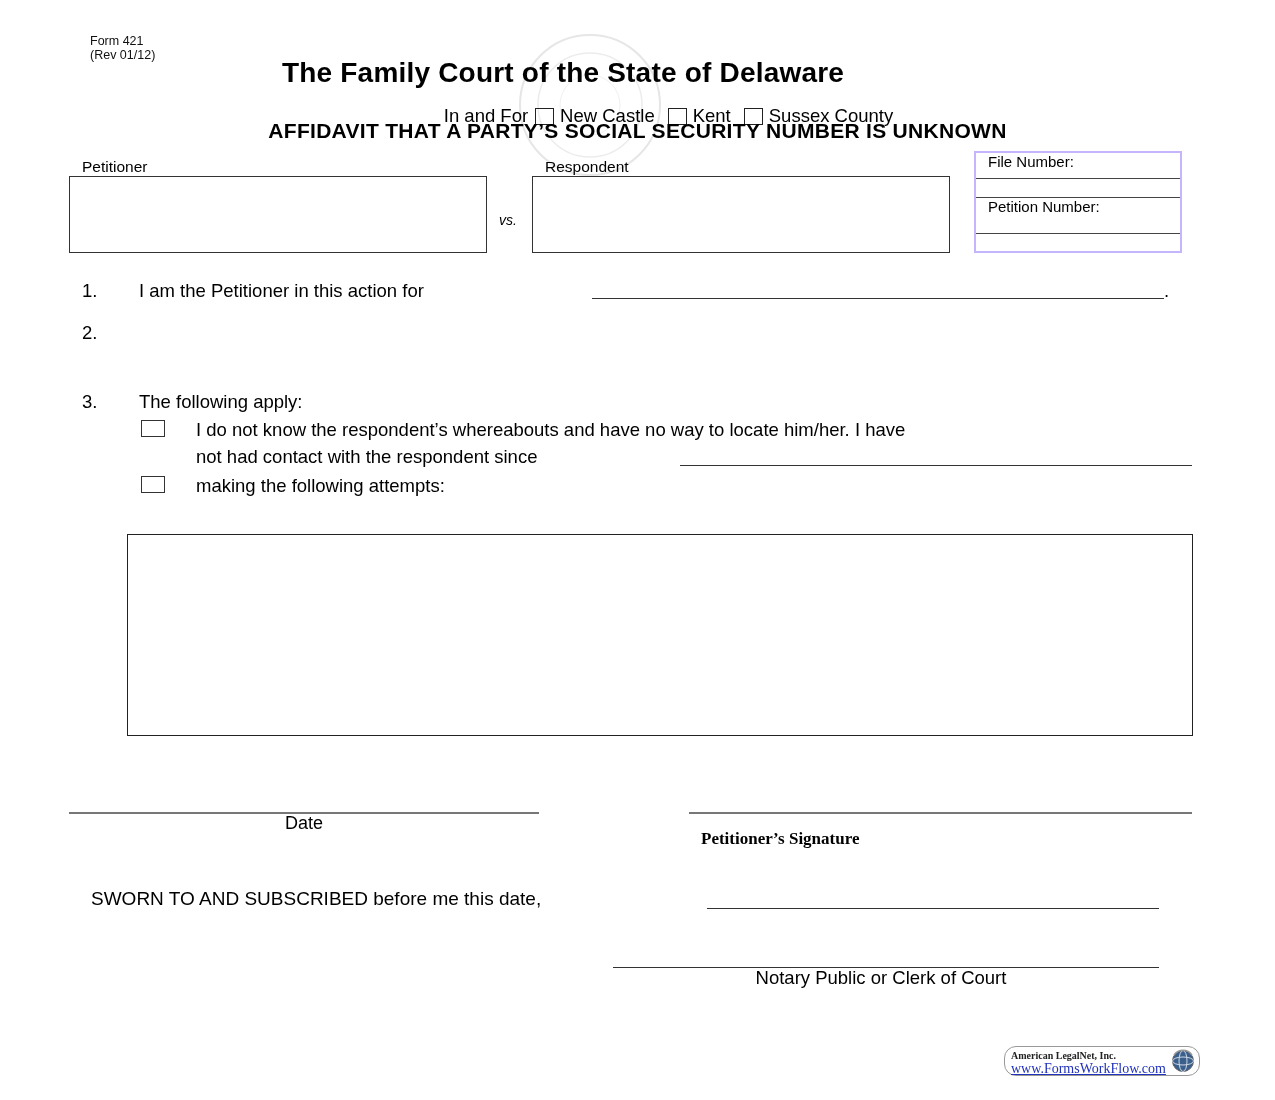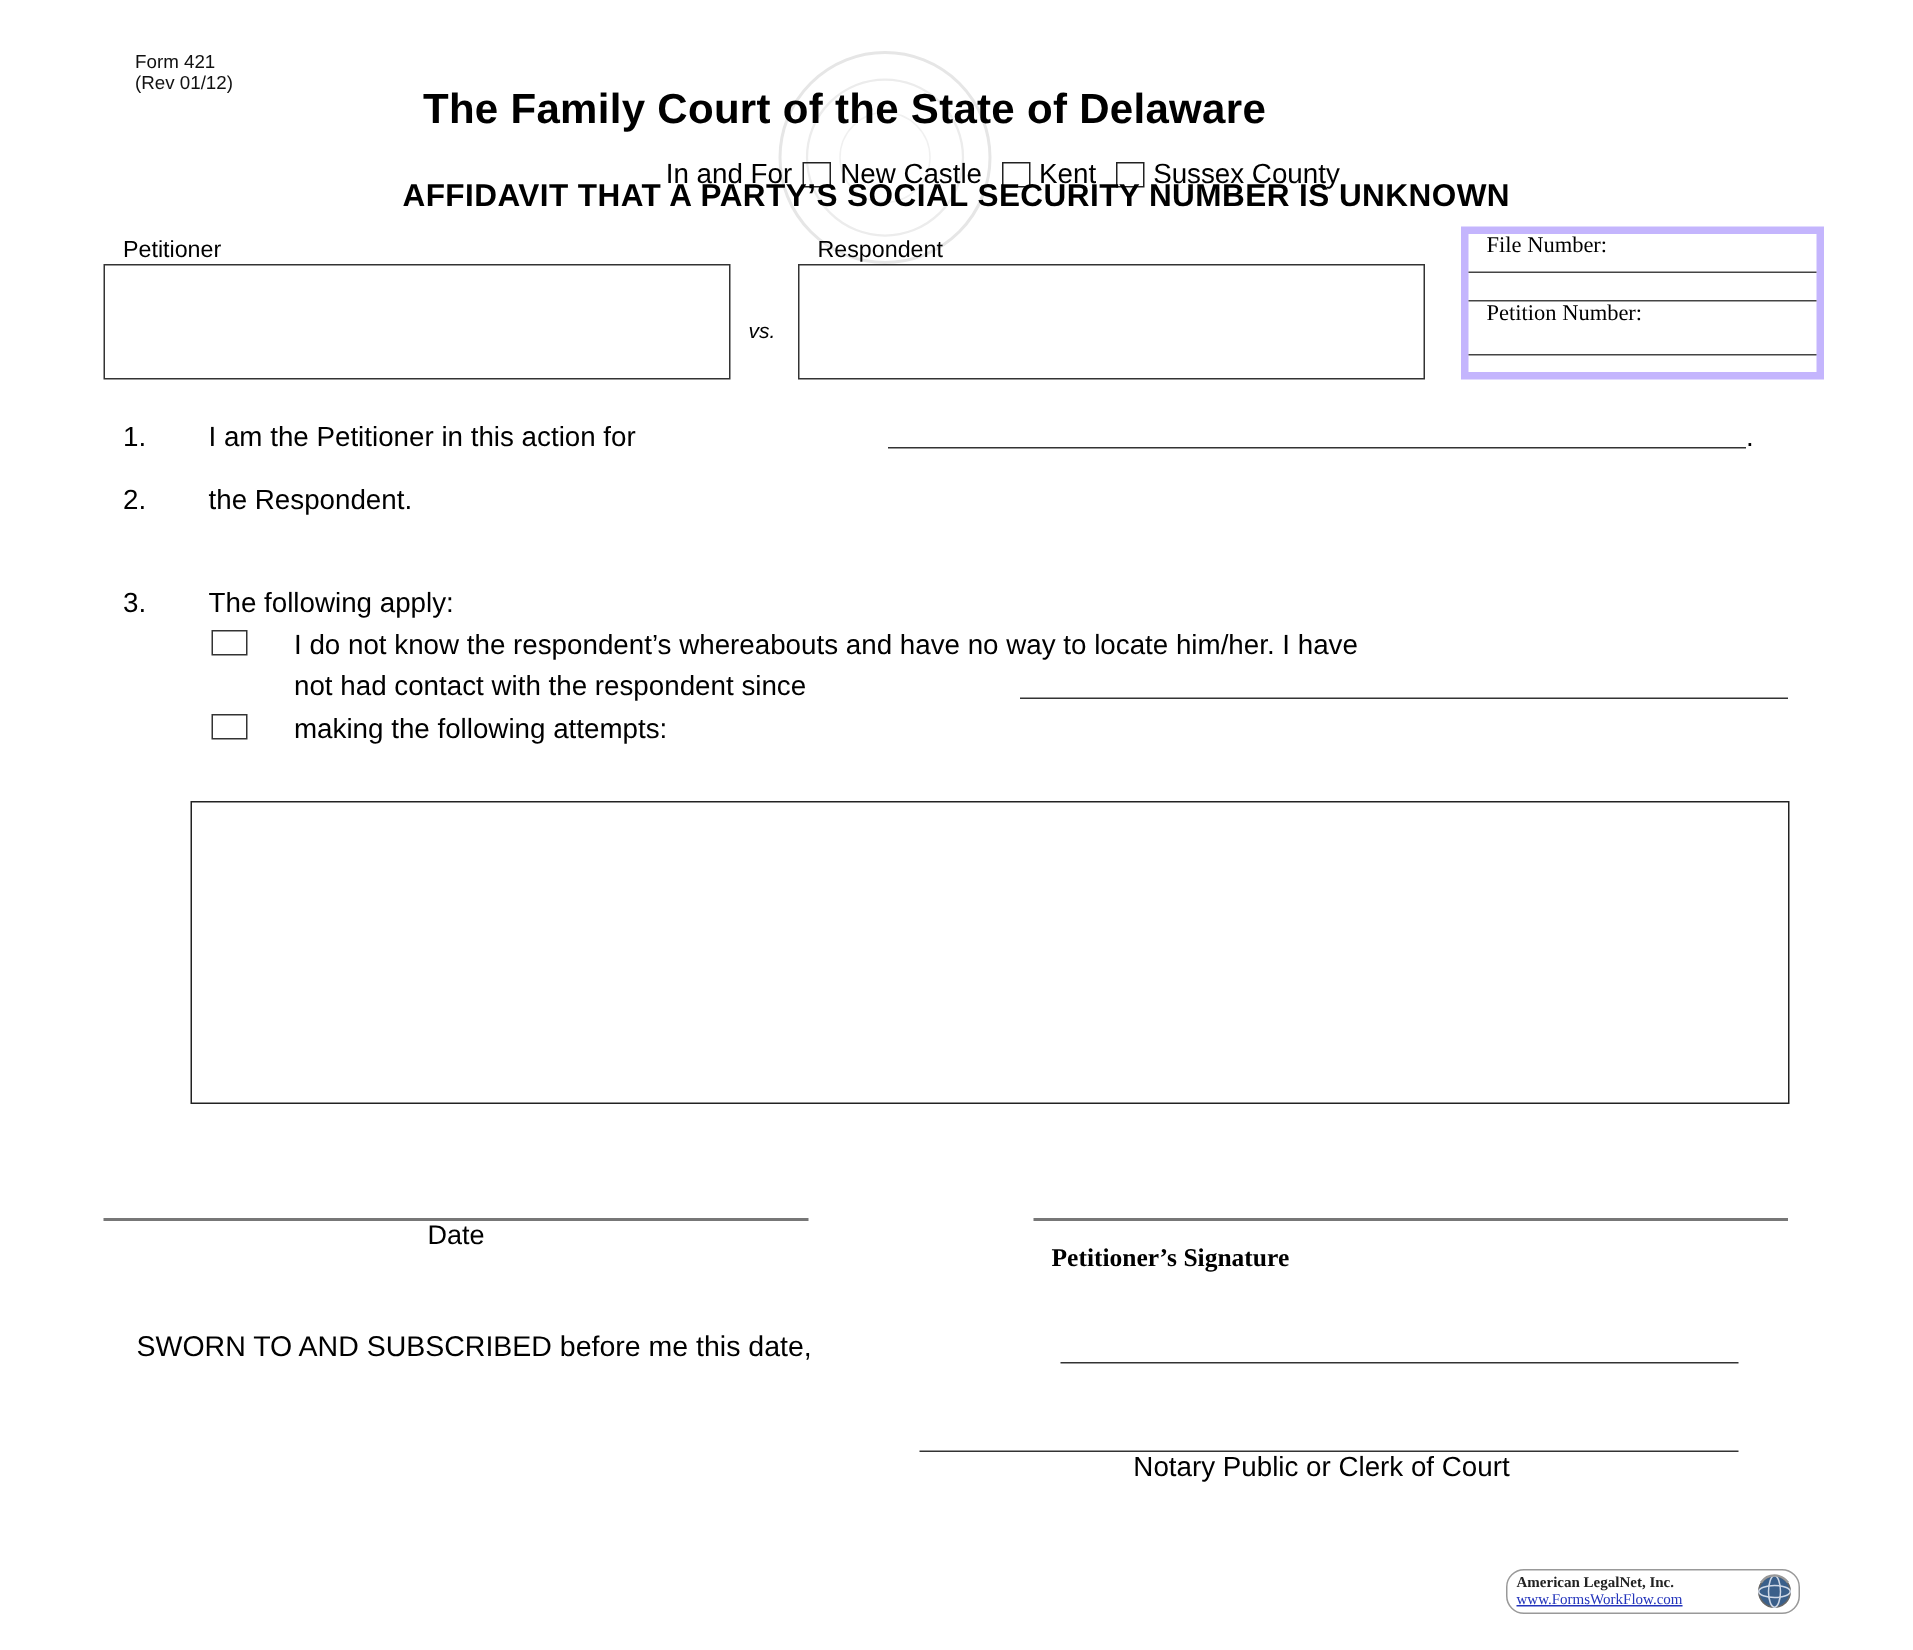--- a/index.html
+++ b/index.html
@@ -9,32 +9,32 @@
     .form-id { left: 90px; top: 34px; font-size: 12.5px; line-height: 14px; color: #111; }
     .seal { left: 500px; top: 30px; width: 180px; height: 150px; }
     .title { left: 0; width: 1126px; top: 57px; text-align: center; font-size: 28px; font-weight: bold; letter-spacing: 0.2px; }
     .county { left: 0; width: 1275px; top: 105px; text-align: center; font-size: 18.5px; display: flex; justify-content: center; align-items: center; gap: 0; padding-left: 34px; }
     .county .cb { display: inline-block; width: 19px; height: 17px; border: 1.5px solid #222; margin: 0 6px 0 7px; box-sizing: border-box; vertical-align: middle; }
     .county .opt { display: inline-flex; align-items: center; margin-right: 6px; }
     .subtitle { left: 0; width: 1275px; top: 119px; text-align: center; font-size: 21px; font-weight: bold; letter-spacing: 0.3px; }
     .lbl { font-size: 15.5px; }
     .box { border: 1px solid #333; box-sizing: border-box; }
     .vs { font-style: italic; font-size: 14px; }
-    .numbox { left: 974px; top: 151px; width: 242px; height: 102px; border: 5px solid #c4b5fd; box-sizing: border-box; font-family: Liberation Serif, serif; }
+    .numbox { left: 974px; top: 151px; width: 208px; height: 102px; border: 2px solid #c4b5fd; box-sizing: border-box; }
     .numbox .row { position: absolute; left: 0; right: 0; border-top: 1px solid #444; }
     .numbox .txt { position: absolute; left: 12px; font-size: 15px; }
     .para { font-size: 18.5px; line-height: 27px; }
     .uline { border-bottom: 1.3px solid #333; height: 0; }
     .chk { width: 24px; height: 17px; border: 1.5px solid #333; box-sizing: border-box; }
     .attempts { left: 127px; top: 534px; width: 1066px; height: 202px; border: 1.3px solid #222; box-sizing: border-box; }
     .sigline { border-top: 2px solid #777; height: 0; }
     .serif-b { font-family: "Liberation Serif", serif; font-weight: bold; font-size: 17px; }
     .badge { left: 1004px; top: 1046px; width: 196px; height: 30px; border: 1px solid #999; border-radius: 12px; box-sizing: border-box; background: #fff; }
     .badge .b1 { position: absolute; left: 6px; top: 3px; font-family: "Liberation Serif", serif; font-weight: bold; font-size: 10px; color: #222; }
-    .badge .b2 { position: absolute; left: 6px; top: 14px; font-family: "Liberation Serif", serif; font-size: 10px; color: #2233bb; text-decoration: underline; }
+    .badge .b2 { position: absolute; left: 6px; top: 14px; font-family: "Liberation Serif", serif; font-size: 14px; color: #2233bb; text-decoration: underline; }
     .badge .globe { position: absolute; right: 4px; top: 2px; width: 24px; height: 24px; }
   </style>
 </head>
 <body>
 
 <div class="abs form-id">
   <div>Form 421</div>
   <div>(Rev 01/12)</div>
 </div>
 
@@ -92,21 +92,20 @@
 
 <div class="abs para" style="left:82px; top:277px;">1.</div>
 <div class="abs para" style="left:139px; top:277px;">I am the Petitioner in this action for</div>
 <div class="abs uline" style="left:592px; top:298px; width:572px;">
   <span></span>
 </div>
 <div class="abs para" style="left:1164px; top:277px;">.</div>
 
 <div class="abs para" style="left:82px; top:319px;">2.</div>
 <div class="abs para" style="left:139px; top:319px;">
-  <div>the Respondent.</div>
 </div>
 
 <div class="abs para" style="left:82px; top:388px;">3.</div>
 <div class="abs para" style="left:139px; top:388px;">The following apply:</div>
 
 <div class="abs chk" style="left:141px; top:420px;"></div>
 <div class="abs para" style="left:196px; top:416px;">
   <div>I do not know the respondent’s whereabouts and have no way to locate him/her. I have</div>
   <div>not had contact with the respondent since</div>
 </div>

